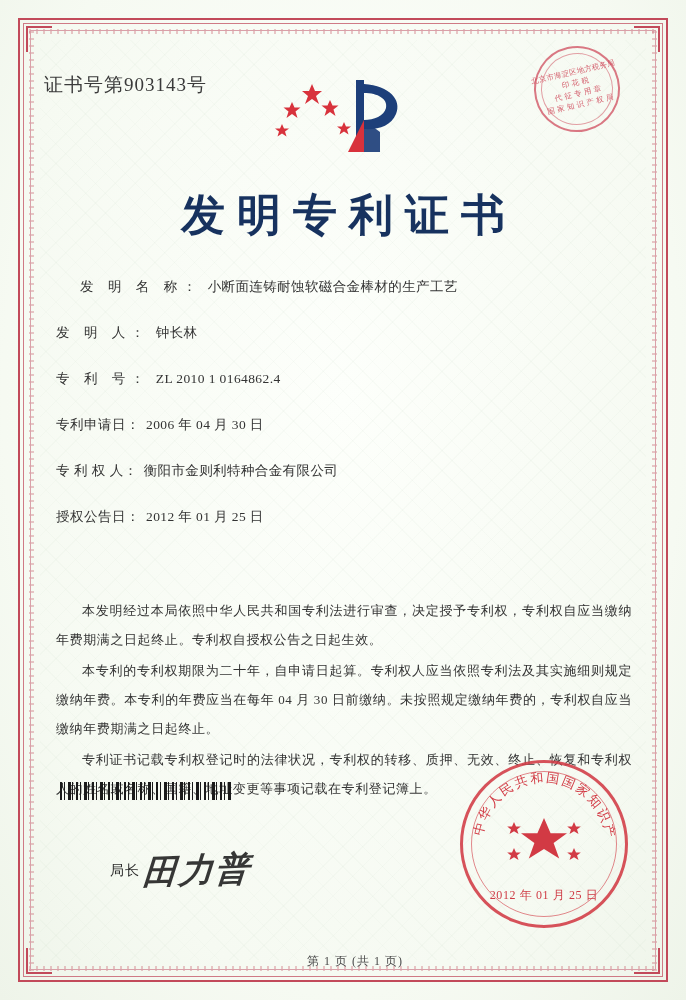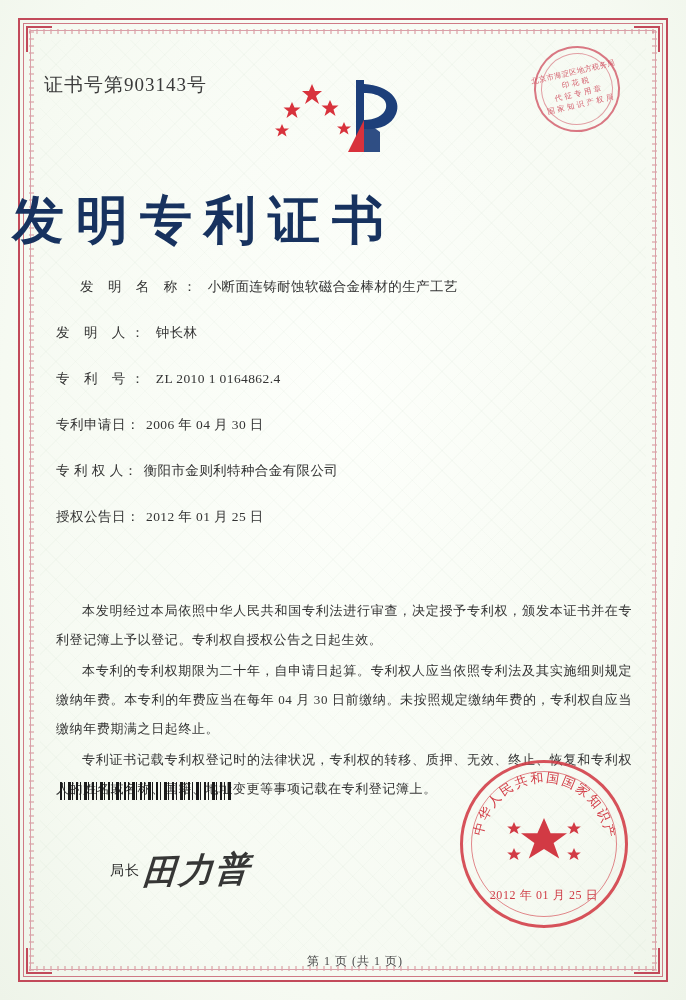--- a/index.html
+++ b/index.html
@@ -124,22 +124,22 @@
     justify-content: center;
     align-items: center;
     opacity: .9;
     letter-spacing: .3px;
   }
 
   
   .title {
     position: absolute;
     left: 0; right: 0; top: 186px;
-    text-align: left;
-    font-size: 52px;
+    text-align: center;
+    font-size: 44px;
     font-weight: bold;
     letter-spacing: 12px;
     color: #17325f;
     font-family: "DejaVu Serif", serif;
     text-indent: 12px;
   }
 
   
   .fields {
     position: absolute;
@@ -327,21 +327,21 @@
       <span class="lbl">专 利 权 人：</span>
       <span class="val">衡阳市金则利特种合金有限公司</span>
     </div>
     <div class="field">
       <span class="lbl">授权公告日：</span>
       <span class="val">2012 年 01 月 25 日</span>
     </div>
   </div>
 
   <div class="paras">
-    <p>本发明经过本局依照中华人民共和国专利法进行审查，决定授予专利权，颁发本证书并在专利登记簿上予以登记。专利权自授权公告之日起生效。</p>
+    <p>本发明经过本局依照中华人民共和国专利法进行审查，决定授予专利权，专利权自应当缴纳年费期满之日起终止。专利权自授权公告之日起生效。</p>
     <p>本专利的专利权期限为二十年，自申请日起算。专利权人应当依照专利法及其实施细则规定缴纳年费。本专利的年费应当在每年 04 月 30 日前缴纳。未按照规定缴纳年费的，专利权自应当缴纳年费期满之日起终止。</p>
     <p>专利证书记载专利权登记时的法律状况，专利权的转移、质押、无效、终止、恢复和专利权人的姓名或名称、国籍、地址变更等事项记载在专利登记簿上。</p>
   </div>
 
   <div class="barcode"></div>
 
   <div class="sig-row">
     <span class="sig-label">局长</span>
     <span class="sig-name">田力普</span>
   </div>

